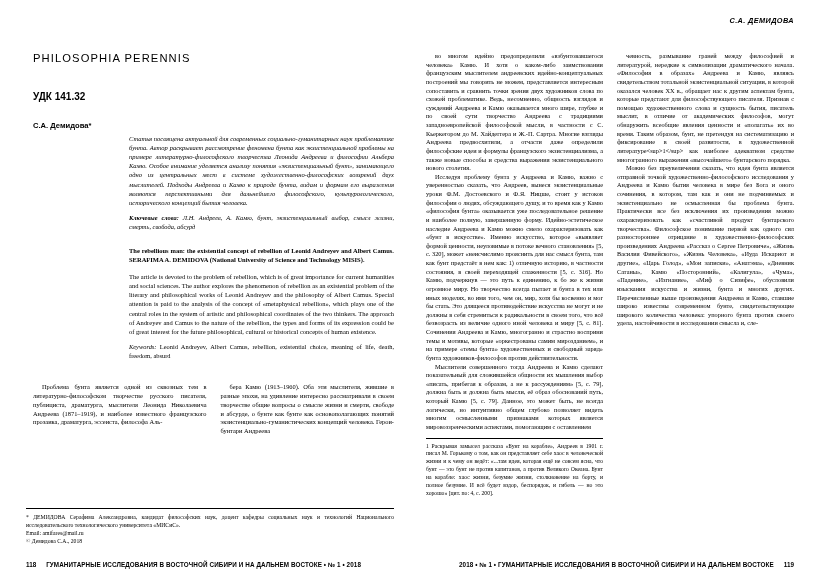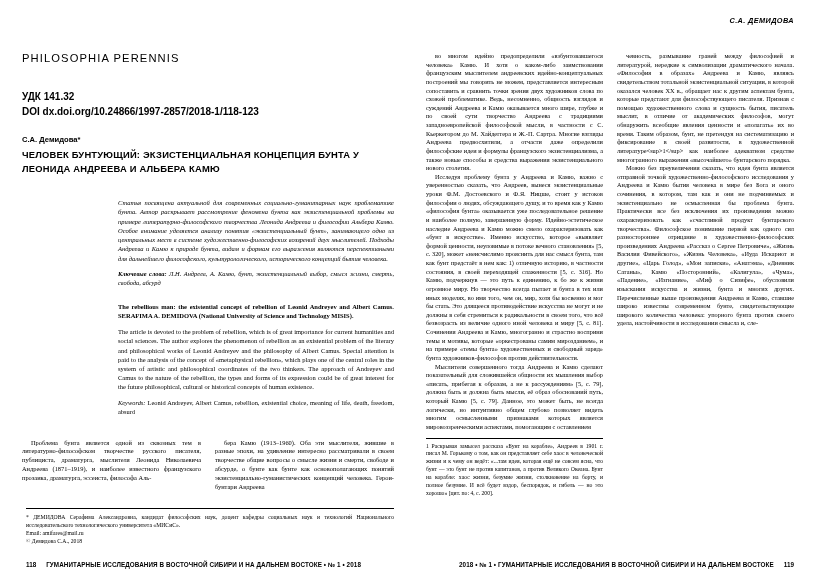--- a/index.html
+++ b/index.html
@@ -18,21 +18,21 @@
     width: 820px;
     height: 580px;
     display: flex;
   }
   .page-half {
     position: relative;
     width: 410px;
     height: 580px;
     padding: 16px 22px 0 22px;
   }
-  .page-half.left { padding-left: 22px; padding-right: 16px; }
+  .page-half.left { padding-left: 33px; padding-right: 16px; }
   .page-half.right { padding-left: 16px; padding-right: 26px; }
 
   .runninghead {
     text-align: right;
     font-family: "Liberation Sans", sans-serif;
     font-size: 7.3px;
     font-style: italic;
     font-weight: bold;
     letter-spacing: .4px;
     margin-bottom: 26px;
@@ -182,26 +182,24 @@
 
 <div class="page">
 
   <div class="page-half left">
     <div class="runninghead blank"></div>
 
     <div class="journal-title">PHILOSOPHIA PERENNIS</div>
 
     <div class="udk">
       <div>УДК 141.32</div>
-      <div>DOI dx.doi.org/10.24866/1997-2857/2018-1/118-123</div>
     </div>
 
     <div class="author-line">С.А. Демидова*</div>
 
-    <div class="article-title">ЧЕЛОВЕК БУНТУЮЩИЙ: ЭКЗИСТЕНЦИАЛЬНАЯ КОНЦЕПЦИЯ БУНТА У ЛЕОНИДА АНДРЕЕВА И АЛЬБЕРА КАМЮ</div>
 
     <div class="abstract-block">
       <div class="abstract">Статья посвящена актуальной для современных социально-гуманитарных наук проблематике бунта. Автор раскрывает рассмотрение феномена бунта как экзистенциальной проблемы на примере литературно-философского творчества Леонида Андреева и философии Альбера Камю. Особое внимание уделяется анализу понятия «экзистенциальный бунт», занимающего одно из центральных мест в системе художественно-философских воззрений двух мыслителей. Подходы Андреева и Камю к природе бунта, видам и формам его выражения являются перспективными для дальнейшего философского, культурологического, исторического концепций бытия человека.</div>
       <div class="keywords">
         <b>Ключевые слова:</b>
         <span>Л.Н. Андреев, А. Камю, бунт, экзистенциальный выбор, смысл жизни, смерть, свобода, абсурд</span>
       </div>
     </div>
 
     <div class="en-block">

